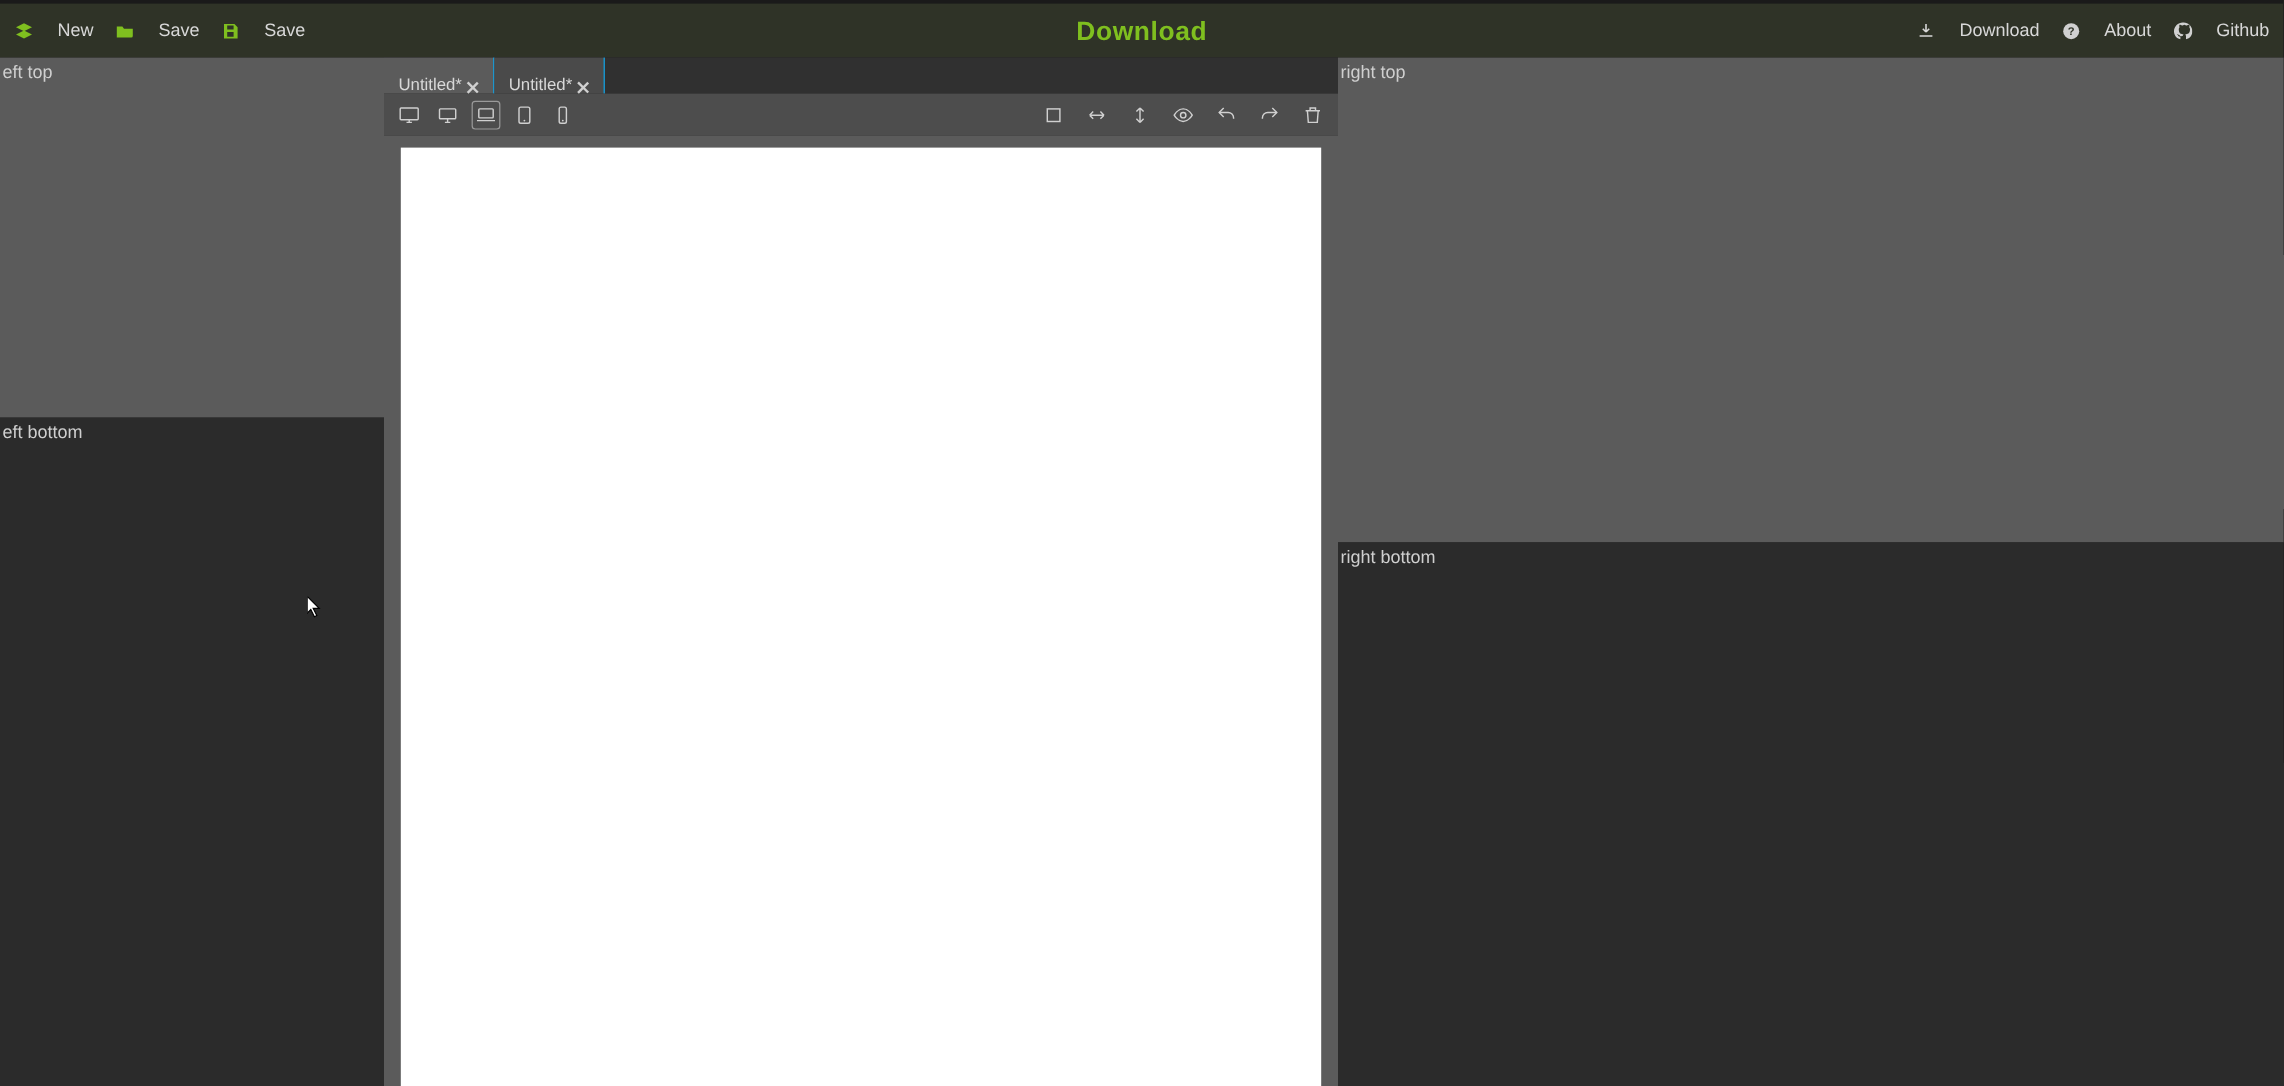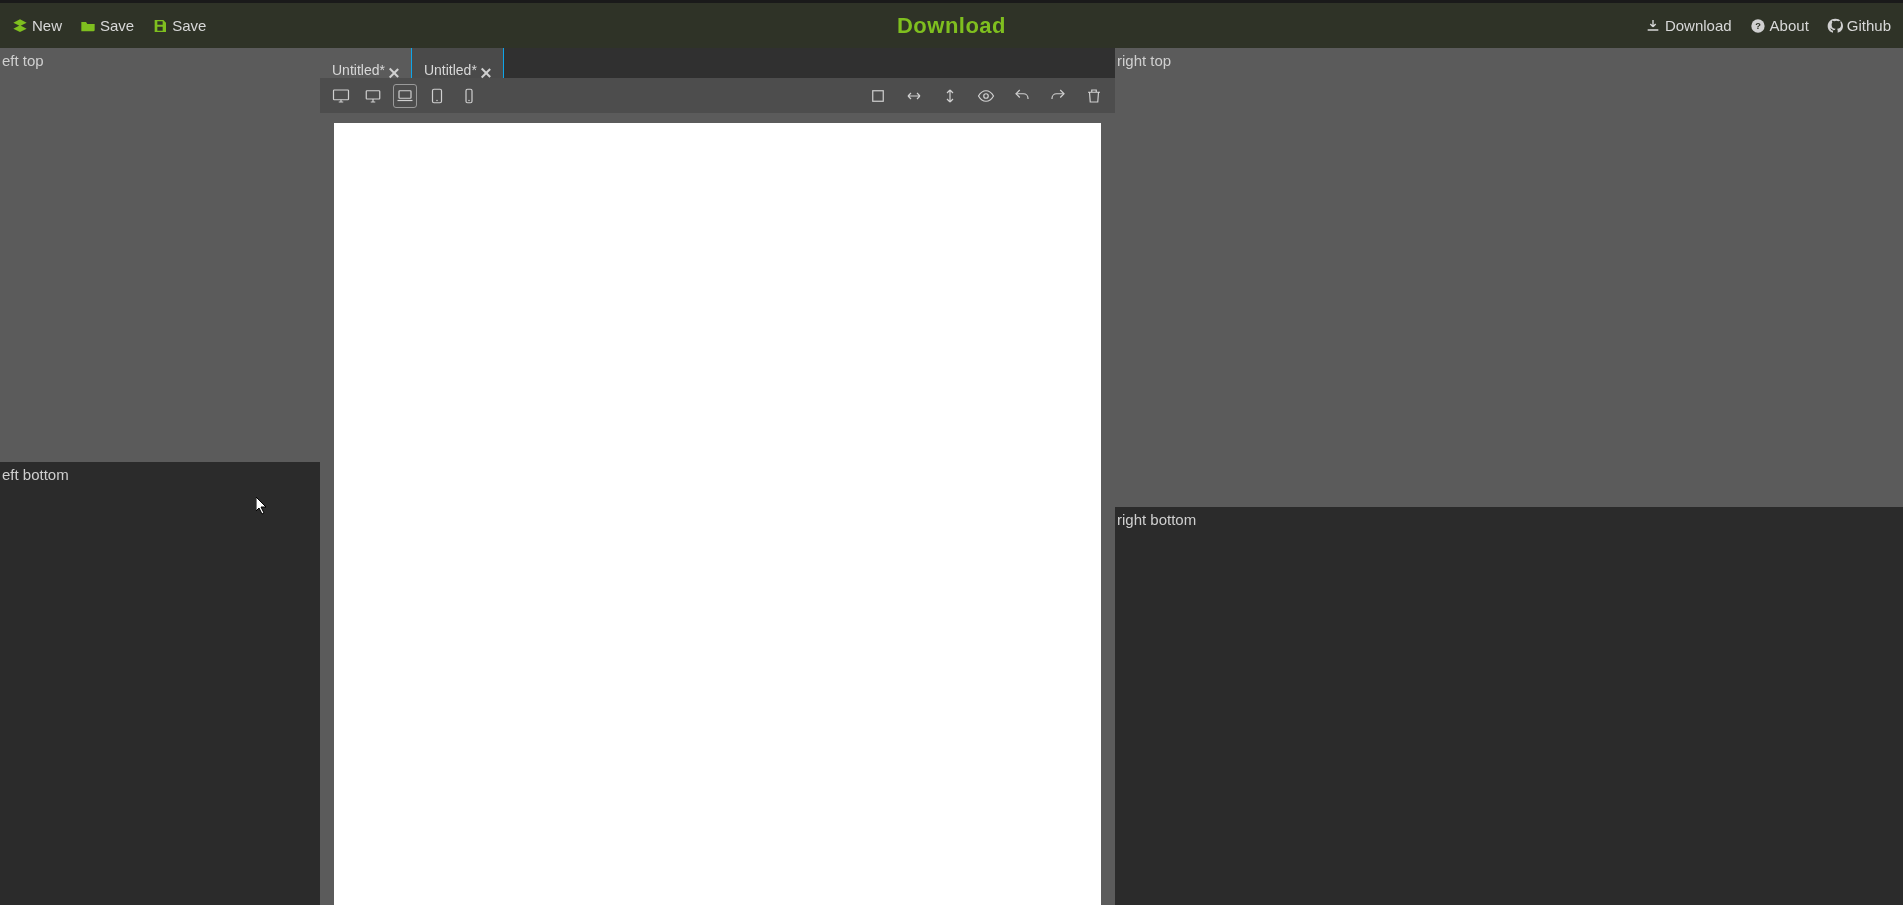--- a/index.html
+++ b/index.html
@@ -29,43 +29,43 @@
     height:48px;
     background:var(--bg-header);
     border-top:3px solid #1a1a1a;
     display:flex;
     align-items:center;
     padding:0 12px;
   }
   .topbar .left-group{display:flex;gap:18px;}
   .topbar .right-group{display:flex;gap:18px;margin-left:auto;text-align:right;}
   .topbar-btn{
-    display:flex;align-items:center;gap:4px;
+    display:flex;align-items:center;gap:20px;
     color:var(--text);cursor:pointer;
     font-size:15px;
   }
   .topbar-btn svg{width:16px;height:16px;fill:var(--accent);}
   .topbar-btn.alt svg{fill:var(--text);}
   .app-title{
     position:absolute;left:50%;transform:translateX(-50%);
     font-size:22px;font-weight:700;color:var(--accent);
     letter-spacing:0.5px;
   }
   
   .workspace{
     position:absolute;top:48px;left:0;right:0;bottom:0;
     display:flex;
   }
   .side-col{display:flex;flex-direction:column;min-width:0;}
   .side-col.left{width:320px;}
   .side-col.right{flex:1;}
   .panel{padding:4px 2px;color:var(--text-dim);font-size:15px;overflow:hidden;white-space:nowrap;}
-  .panel.upper{background:var(--bg-panel);height:414px;}
+  .panel.upper{background:var(--bg-panel);height:300px;}
   .panel.lower{background:var(--bg-dark);flex:1;}
-  .side-col.right .panel.upper{height:459px;}
+  .side-col.right .panel.upper{height:404px;}
   
   .center-col{
     width:795px;flex:none;
     display:flex;flex-direction:column;
     background:var(--bg-dark);
   }
   .tabbar{
     height:30px;background:#303030;
     display:flex;align-items:stretch;
   }

